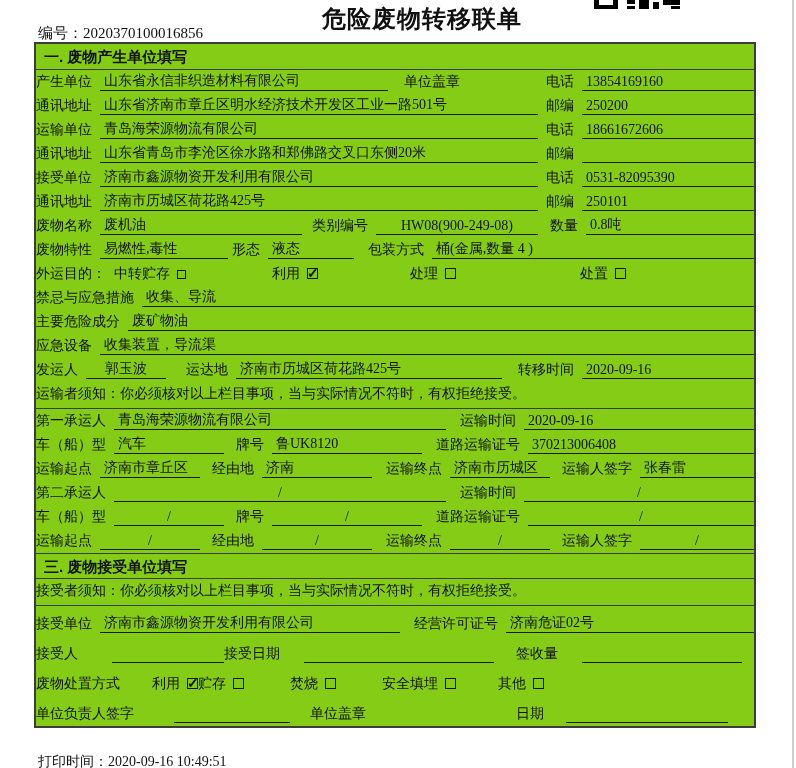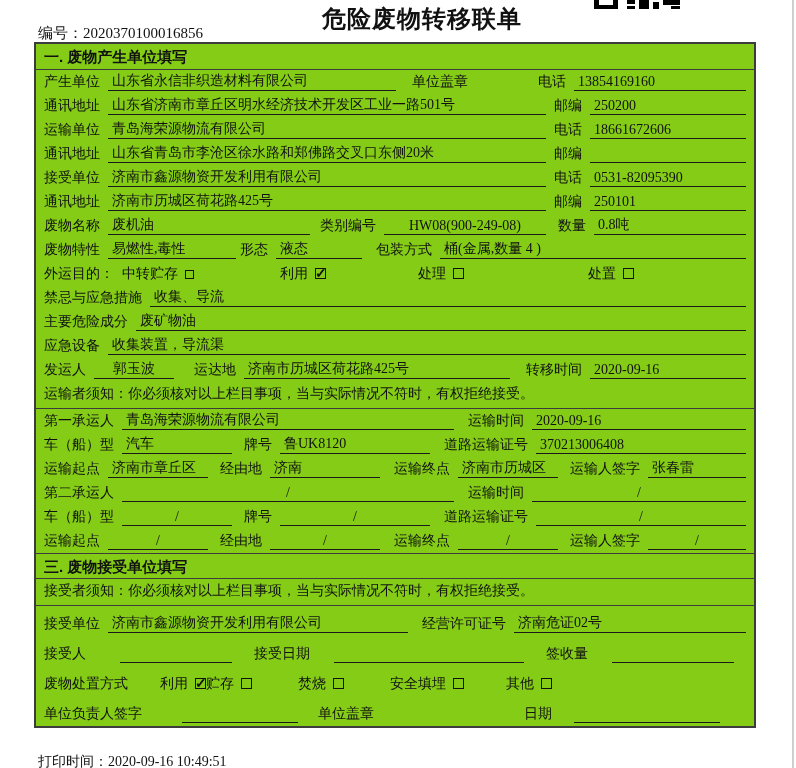--- a/index.html
+++ b/index.html
@@ -14,21 +14,21 @@
                letter-spacing:1px; font-family:"Liberation Sans","DejaVu Sans",sans-serif; }
   .qr { position:absolute; left:594px; top:0; width:94px; height:9px; }
   .qr i { position:absolute; background:#000; display:block; }
 
   
   .form { position:absolute; left:34px; top:42px; width:722px; border:2px solid #3c3c3c; background:#84cc16; }
   .sec { height:26px; padding:4px 8px 0; font-weight:bold; font-size:15px;
          border-top:1.5px solid #3c3c3c; border-bottom:1.5px solid #3c3c3c;
          font-family:"Liberation Sans","DejaVu Sans",sans-serif; }
   .sec.first { border-top:none; }
-  .row { display:flex; align-items:flex-end; height:24px; padding:0 8px 3px; font-size:14px; }
+  .row { display:flex; align-items:flex-end; height:24px; padding:0 0 3px; font-size:14px; }
   .row.h30 { height:30px; }
   .notice { height:27px; border-bottom:1.5px solid #3c3c3c; padding-bottom:5px; font-size:14px; }
   .lbl { white-space:nowrap; flex:0 0 auto; margin-right:8px; }
   .val { border-bottom:1px solid #1a1a1a; padding:0 4px; white-space:nowrap; overflow:hidden;
          flex:0 0 auto; min-height:17px; }
   .grow { flex:1 1 auto; }
   .ctr { text-align:center; }
   .mla { margin-left:auto; }
   .opt { white-space:nowrap; flex:0 0 auto; }
   .cb { display:inline-block; width:11px; height:11px; border:1.5px solid #111;
@@ -220,21 +220,21 @@
     <div class="row h30">
       <span class="lbl">接受单位</span>
       <span class="val" style="width:300px">济南市鑫源物资开发利用有限公司</span>
       <span class="lbl" style="margin-left:14px">经营许可证号</span>
       <span class="val grow">济南危证02号</span>
     </div>
 
     <div class="row h30">
       <span class="lbl">接受人</span>
       <span class="val" style="width:112px;margin-left:26px"></span>
-      <span class="lbl" style="margin-left:22px">接受日期</span>
+      <span class="lbl" style="">接受日期</span>
       <span class="val" style="width:190px;margin-left:16px"></span>
       <span class="lbl" style="margin-left:22px">签收量</span>
       <span class="val grow" style="margin-right:12px;margin-left:16px"></span>
     </div>
 
     <div class="row h30">
       <span class="lbl">废物处置方式</span>
       <span class="opt" style="margin-left:24px"><span>利用</span><span class="cb" data-checked="true"></span></span>
       <span class="opt" style=""><span>贮存</span><span class="cb" data-checked="false"></span></span>
       <span class="opt" style="margin-left:46px"><span>焚烧</span><span class="cb" data-checked="false"></span></span>

